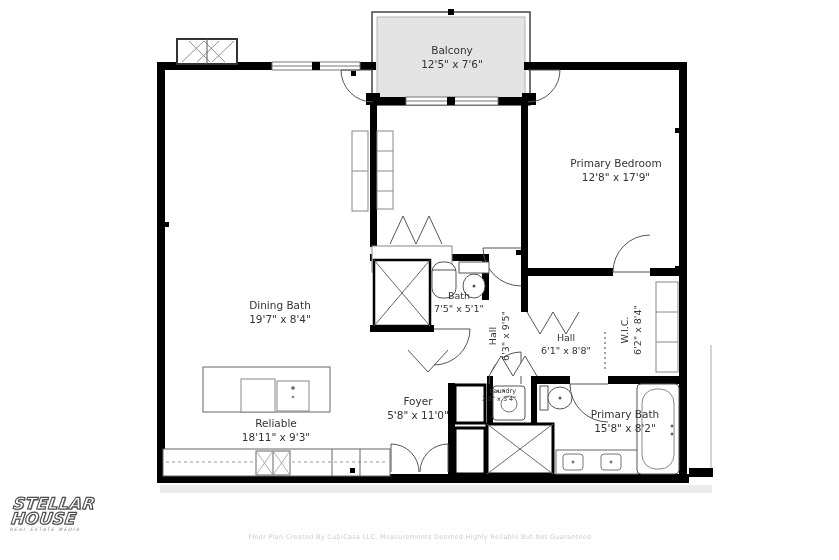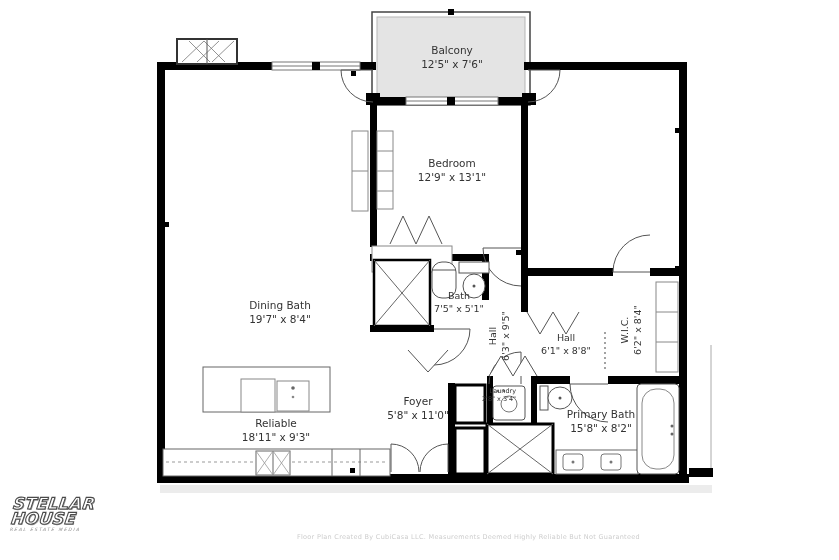--- a/index.html
+++ b/index.html
@@ -21,21 +21,21 @@
       margin-top:1px;font-style:italic;}
   
   #mls-logo{position:absolute;left:771px;top:505px;width:62px;height:45px;}
   #mls-logo .the{position:absolute;left:2px;top:16px;font-size:13px;font-weight:900;
       font-style:italic;color:#d6252c;letter-spacing:.5px;}
   #mls-logo .mls{position:absolute;left:0;top:6px;font-size:26px;font-weight:900;
       font-style:italic;color:#d6252c;letter-spacing:-1px;line-height:1;text-align:center;}
   #mls-logo .tm{position:absolute;left:52px;top:2px;font-size:5px;color:#d6252c;font-weight:700;}
   #mls-logo .com{position:absolute;left:44px;top:31px;font-size:5px;color:#d6252c;font-weight:700;}
   #mls-logo .underline{position:absolute;left:0;top:34px;width:56px;height:2px;background:#d6252c;}
-  #disclaimer{position:absolute;left:200px;top:533px;width:440px;text-align:right;
+  #disclaimer{position:absolute;left:200px;top:533px;width:440px;text-align:center;
       font-size:6.5px;color:#cdcdcd;letter-spacing:.3px;}
 </style>
 </head>
 <body>
 
 <div id="canvas">
 
   <svg id="plan-svg" width="839" height="560" viewBox="0 0 839 560">
 
     <g>
@@ -207,23 +207,23 @@
       <rect x="675" y="266" width="5" height="5"></rect>
       <rect x="516" y="250" width="5" height="5"></rect>
       <rect x="350" y="468" width="5" height="5"></rect>
     </g>
   </svg>
 
   <div class="room-label" style="left:452px;top:57px">
     <span class="room-name">Balcony</span>
     <span class="room-dims">12'5" x 7'6"</span>
   </div>
-  <div class="room-label" style="left:452px;top:170px">
-    <span class="room-name">Bedroom</span>
-    <span class="room-dims">12'9" x 13'1"</span>
+  <div class="room-label" style="left:616px;top:170px">
+    <span class="room-name">Primary Bedroom</span>
+    <span class="room-dims">12'8" x 17'9"</span>
   </div>
   <div class="room-label" style="left:280px;top:312px">
     <span class="room-name">Dining Bath</span>
     <span class="room-dims">19'7" x 8'4"</span>
   </div>
   <div class="room-label sm" style="left:459px;top:303px">
     <span class="room-name">Bath</span>
     <span class="room-dims">7'5" x 5'1"</span>
   </div>
   <div class="room-label rot" style="left:500px;top:336px">
@@ -239,21 +239,21 @@
     <span class="room-dims">6'2" x 8'4"</span>
   </div>
   <div class="room-label" style="left:418px;top:408px">
     <span class="room-name">Foyer</span>
     <span class="room-dims">5'8" x 11'0"</span>
   </div>
   <div class="room-label tiny" style="left:499px;top:396px">
     <span class="room-name">Laundry</span>
     <span class="room-dims">2'8" x 3'4"</span>
   </div>
-  <div class="room-label" style="left:601px;top:421px">
+  <div class="room-label" style="left:625px;top:421px">
     <span class="room-name">Primary Bath</span>
     <span class="room-dims">15'8" x 8'2"</span>
   </div>
   <div class="room-label" style="left:276px;top:430px">
     <span class="room-name">Reliable</span>
     <span class="room-dims">18'11" x 9'3"</span>
   </div>
 
   <div id="stellar-logo">
     <span class="line">STELLAR</span>

